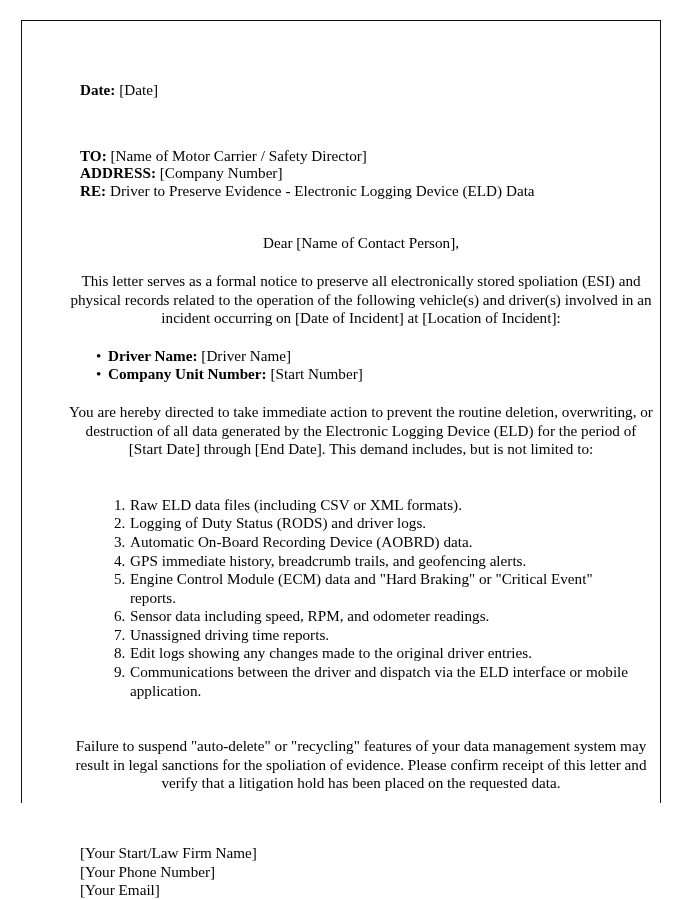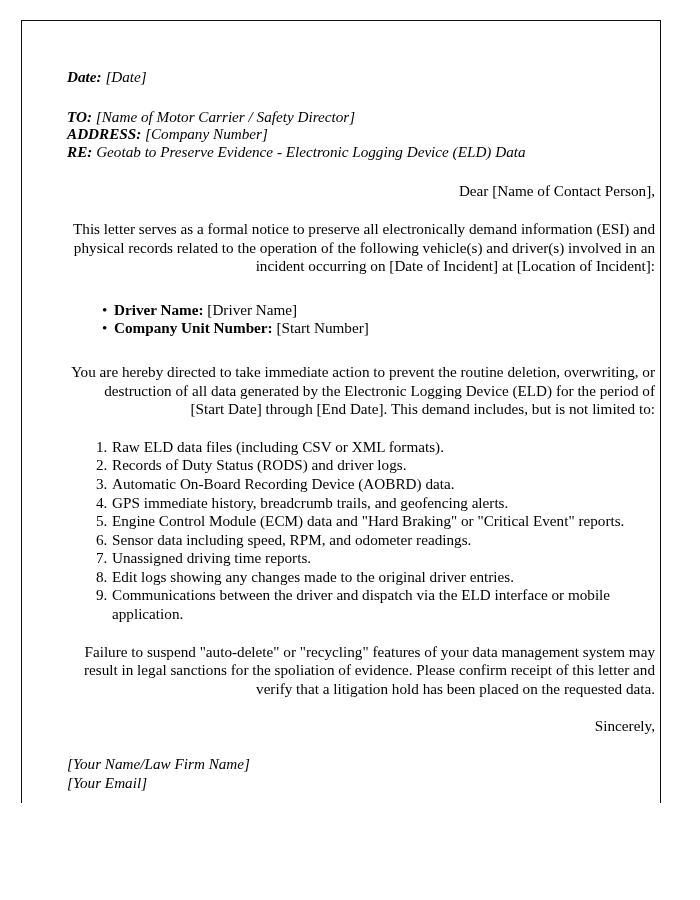--- a/index.html
+++ b/index.html
@@ -31,56 +31,55 @@
   .page-content {
     position: absolute;
     left: 45px;
     top: 47px;
     width: 588px;
     font-size: 15.2px;
     line-height: 17.6px;
   }
 
   .blk {
-    margin: 0;
-    font-style: italic;
+    margin: 13px;
   }
 
   .gap-lg { height: 22px; }
   .gap-md { height: 19px; }
 
   .para {
     margin: 0;
-    text-align: right;
+    text-align: center;
     line-height: 18.6px;
   }
 
   b, .bold { font-weight: bold; }
 
   ul.bullets {
     list-style: none;
-    margin: 6px;
+    margin: 0;
     padding: 0;
   }
   ul.bullets > li {
     position: relative;
     padding-left: 41px;
     line-height: 18.6px;
   }
   ul.bullets > li::before {
     content: "\2022";
     position: absolute;
     left: 29px;
     top: 0;
     font-size: 15.2px;
   }
 
   ol.numbers {
     list-style: none;
-    margin: 0;
+    margin: 18px;
     padding: 0;
     counter-reset: itm;
   }
   ol.numbers > li {
     position: relative;
     padding-left: 45px;
     line-height: 18.6px;
     counter-increment: itm;
   }
   ol.numbers > li::before {
@@ -111,31 +110,31 @@
       <div>
         <span class="bold">TO:</span>
         <span>[Name of Motor Carrier / Safety Director]</span>
       </div>
       <div>
         <span class="bold">ADDRESS:</span>
         <span>[Company Number]</span>
       </div>
       <div>
         <span class="bold">RE:</span>
-        <span>Geotab to Preserve Evidence - Electronic Logging Device (ELD) Data</span>
+        <span>Driver to Preserve Evidence - Electronic Logging Device (ELD) Data</span>
       </div>
     </div>
 
     <div class="gap-lg"></div>
 
     <div class="para">Dear [Name of Contact Person],</div>
 
     <div class="gap-md"></div>
 
-    <div class="para">This letter serves as a formal notice to preserve all electronically demand information (ESI) and physical records related to the operation of the following vehicle(s) and driver(s) involved in an incident occurring on [Date of Incident] at [Location of Incident]:</div>
+    <div class="para">This letter serves as a formal notice to preserve all electronically stored spoliation (ESI) and physical records related to the operation of the following vehicle(s) and driver(s) involved in an incident occurring on [Date of Incident] at [Location of Incident]:</div>
 
     <div class="gap-md"></div>
 
     <ul class="bullets">
       <li>
         <span class="bold">Driver Name:</span>
         <span>[Driver Name]</span>
       </li>
       <li>
         <span class="bold">Company Unit Number:</span>
@@ -144,39 +143,39 @@
     </ul>
 
     <div class="gap-md"></div>
 
     <div class="para">You are hereby directed to take immediate action to prevent the routine deletion, overwriting, or destruction of all data generated by the Electronic Logging Device (ELD) for the period of [Start Date] through [End Date]. This demand includes, but is not limited to:</div>
 
     <div class="gap-md"></div>
 
     <ol class="numbers">
       <li>Raw ELD data files (including CSV or XML formats).</li>
-      <li>Records of Duty Status (RODS) and driver logs.</li>
+      <li>Logging of Duty Status (RODS) and driver logs.</li>
       <li>Automatic On-Board Recording Device (AOBRD) data.</li>
       <li>GPS immediate history, breadcrumb trails, and geofencing alerts.</li>
       <li>Engine Control Module (ECM) data and "Hard Braking" or "Critical Event" reports.</li>
       <li>Sensor data including speed, RPM, and odometer readings.</li>
       <li>Unassigned driving time reports.</li>
       <li>Edit logs showing any changes made to the original driver entries.</li>
       <li>Communications between the driver and dispatch via the ELD interface or mobile application.</li>
     </ol>
 
     <div class="gap-md"></div>
 
     <div class="para">Failure to suspend "auto-delete" or "recycling" features of your data management system may result in legal sanctions for the spoliation of evidence. Please confirm receipt of this letter and verify that a litigation hold has been placed on the requested data.</div>
 
     <div class="gap-md"></div>
 
-    <div class="para">Sincerely,</div>
 
     <div class="gap-md"></div>
 
     <div class="blk">
-      <div class="sig-line">[Your Name/Law Firm Name]</div>
+      <div class="sig-line">[Your Start/Law Firm Name]</div>
+      <div class="sig-line">[Your Phone Number]</div>
       <div class="sig-line">[Your Email]</div>
     </div>
 
   </div>
 </div>
 
 </body></html>

